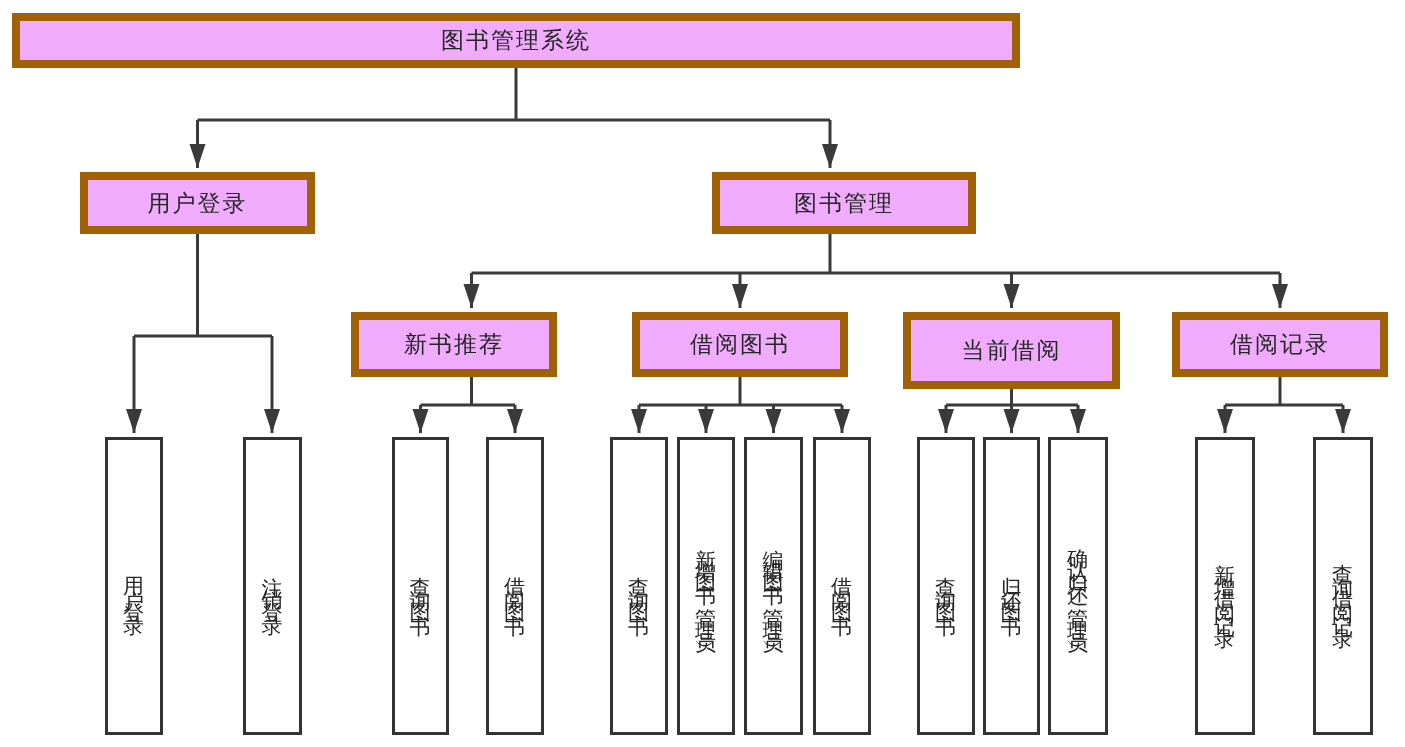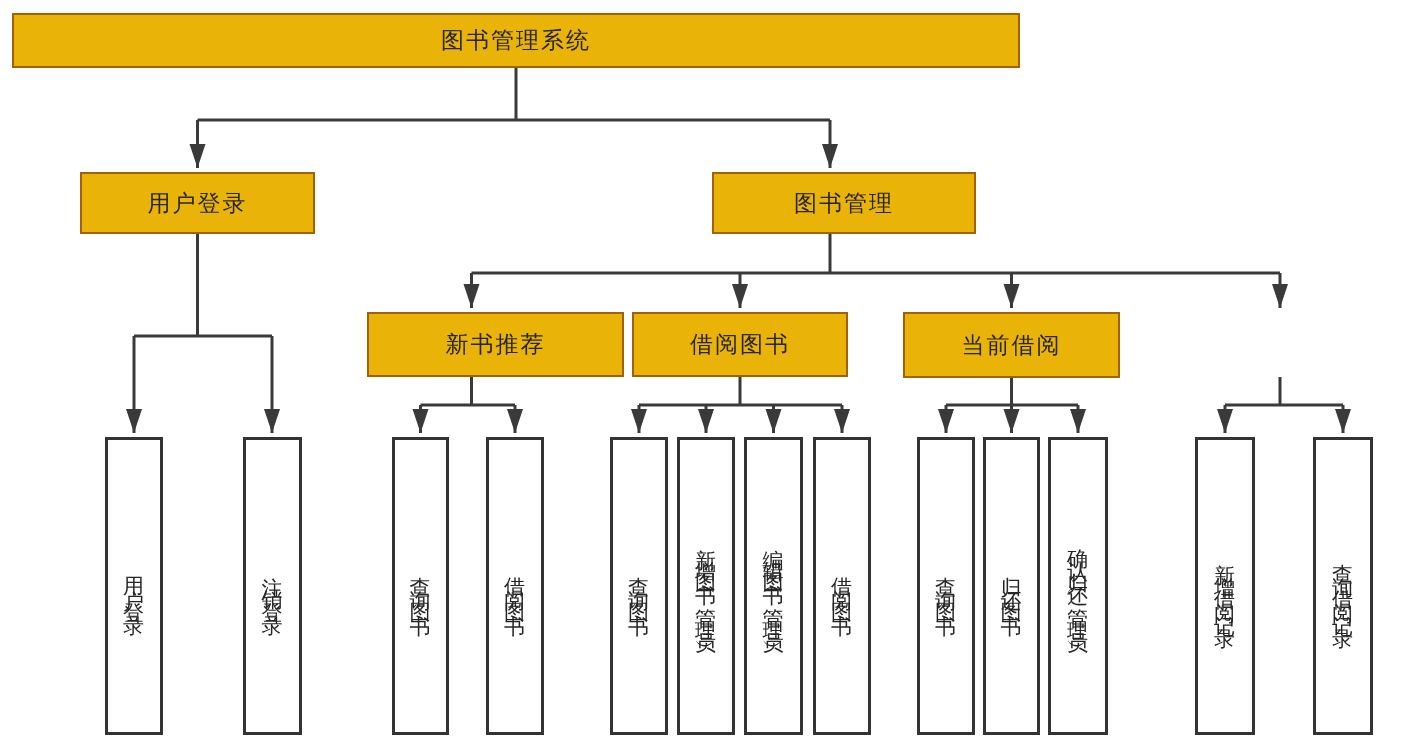--- a/index.html
+++ b/index.html
@@ -16,22 +16,22 @@
     overflow: hidden;
   }
   .connectors {
     position: absolute;
     left: 0; top: 0;
     z-index: 1;
   }
   .hbox {
     position: absolute;
     box-sizing: border-box;
-    border: 2px solid #a16207;
-    background: #eab308;
+    border: 8px solid #a16207;
+    background: #f0abfc;
     display: flex;
     align-items: center;
     justify-content: center;
     font-size: 23px;
     color: #262626;
     letter-spacing: 2px;
     z-index: 2;
   }
   .vbox {
     position: absolute;
@@ -116,28 +116,31 @@
     <span>图书管理系统</span>
   </div>
 
   <div class="hbox" style="left:80px;top:172px;width:235px;height:62px">
     <span>用户登录</span>
   </div>
   <div class="hbox" style="left:712px;top:172px;width:264px;height:62px">
     <span>图书管理</span>
   </div>
 
-  <div class="hbox" style="left:367px;top:312px;width:257px;height:65px">
+  <div class="hbox" style="left:351px;top:312px;width:206px;height:65px">
     <span>新书推荐</span>
   </div>
   <div class="hbox" style="left:632px;top:312px;width:216px;height:65px">
     <span>借阅图书</span>
   </div>
-  <div class="hbox" style="left:903px;top:312px;width:217px;height:66px">
+  <div class="hbox" style="left:903px;top:312px;width:217px;height:77px">
     <span>当前借阅</span>
+  </div>
+  <div class="hbox" style="left:1172px;top:312px;width:216px;height:65px">
+    <span>借阅记录</span>
   </div>
 
   <div class="vbox" style="left:105px;top:437px;width:58px;height:298px">
     <span class="vtext">用户登录</span>
   </div>
   <div class="vbox" style="left:243px;top:437px;width:59px;height:298px">
     <span class="vtext">注销登录</span>
   </div>
 
   <div class="vbox" style="left:392px;top:437px;width:57px;height:298px">

